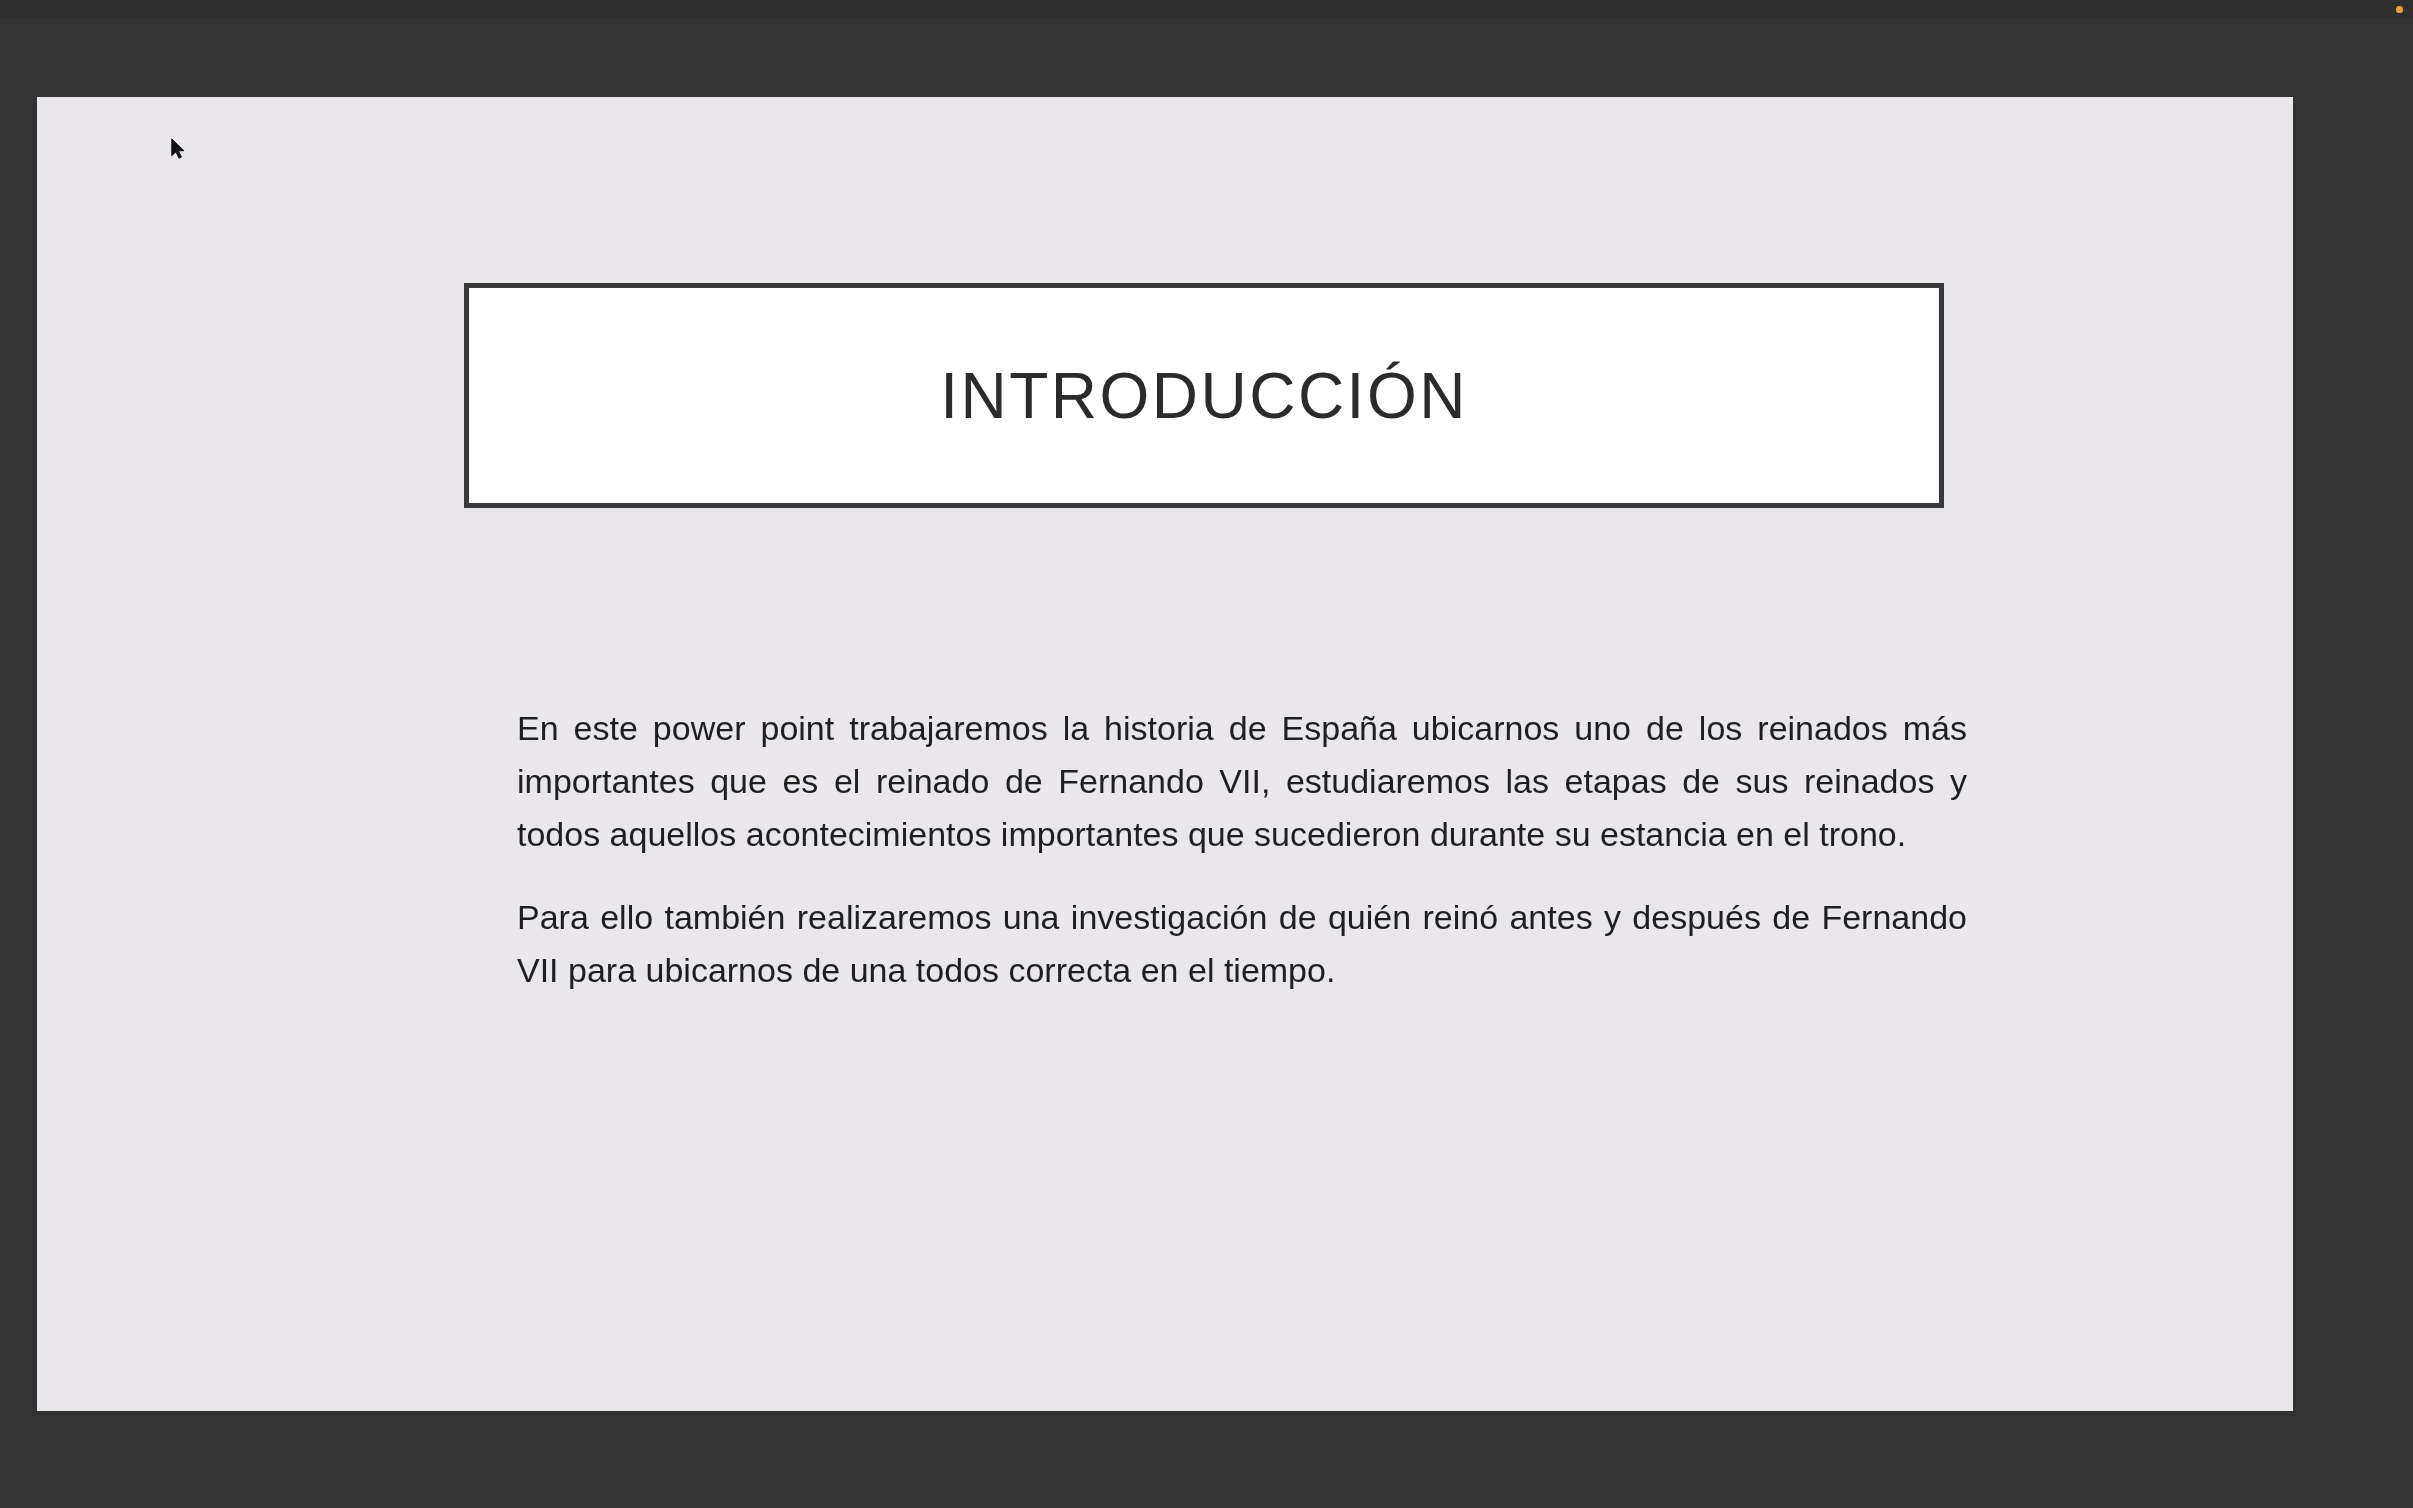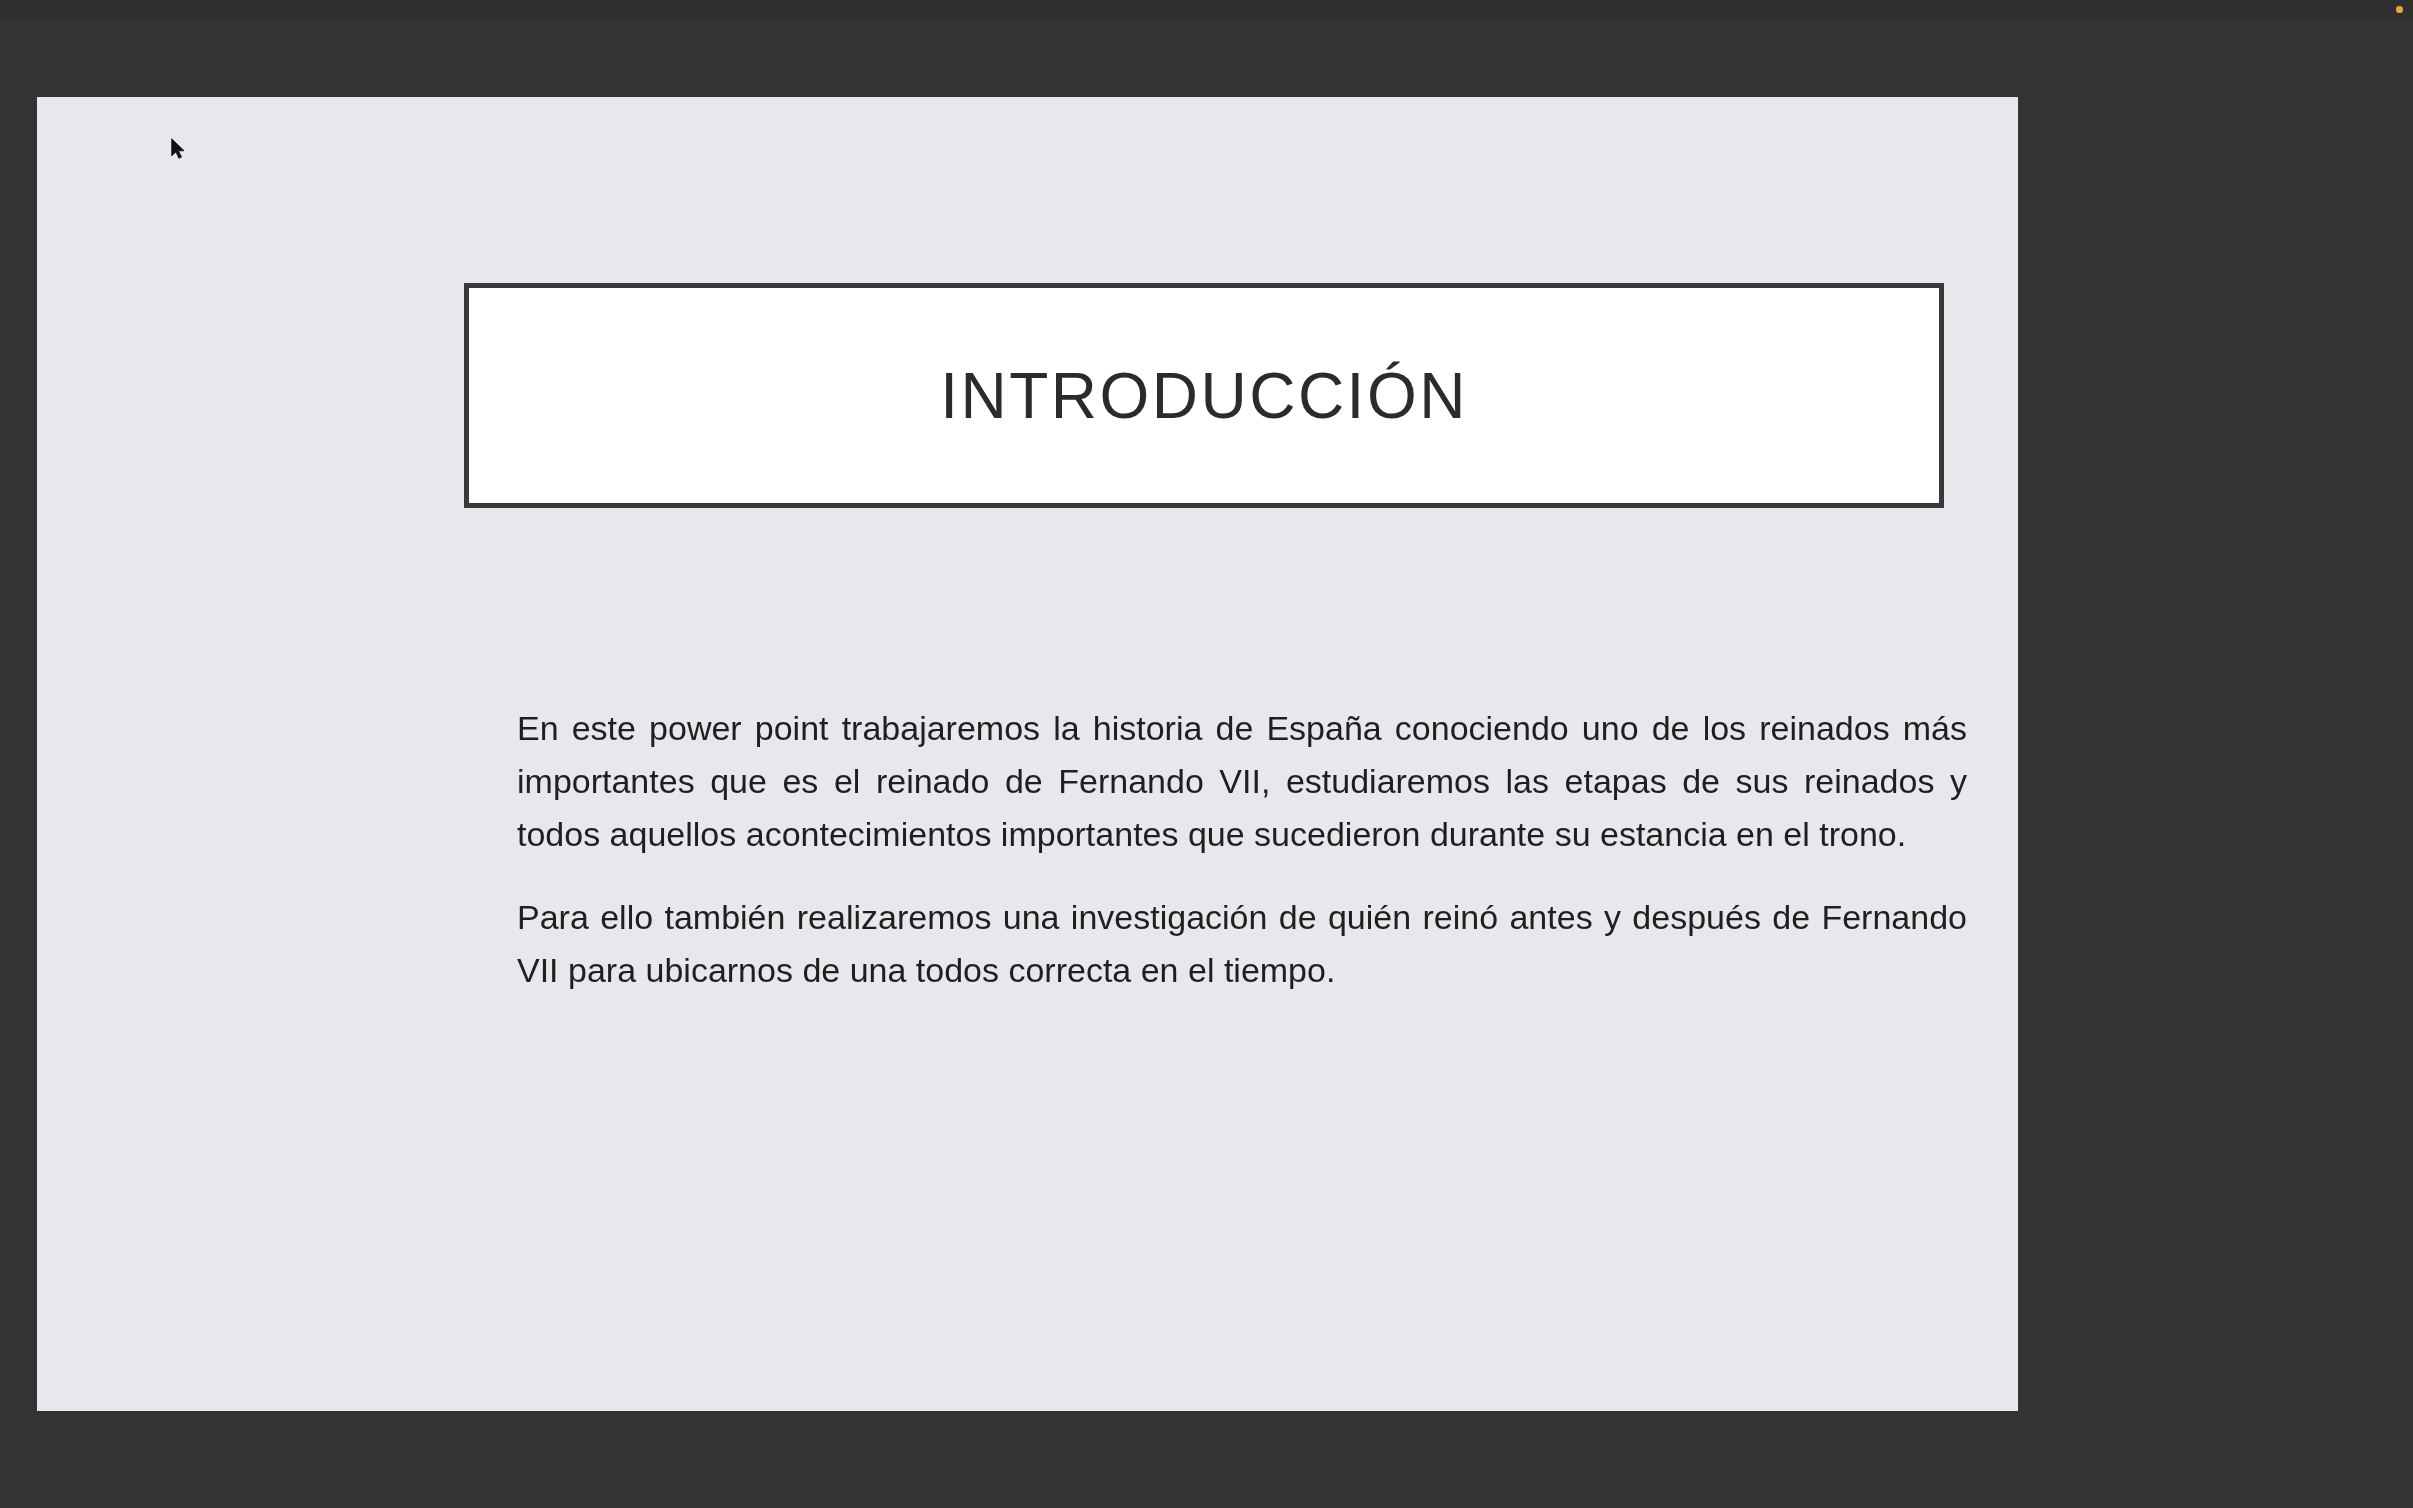--- a/index.html
+++ b/index.html
@@ -37,21 +37,21 @@
     height: 6.7px;
     border-radius: 50%;
     background: #e8a33d;
   }
 
   
   .slide-canvas {
     position: absolute;
     left: 37px;
     top: 97px;
-    width: 1981px;
+    width: 2256px;
     height: 1314px;
     background: #e9e6ec;
   }
 
   
   .title-box {
     position: absolute;
     left: 427px;
     top: 186px;
     width: 1480px;
@@ -113,21 +113,21 @@
     <span class="top-bar-dot"></span>
   </div>
 
   <div class="slide-canvas">
 
     <div class="title-box">
       <div class="title-text">INTRODUCCIÓN</div>
     </div>
 
     <div class="body-block">
-      <p class="body-paragraph">En este power point trabajaremos la historia de España conociendo uno de los reinados más importantes que es el reinado de Fernando VII, estudiaremos las etapas de sus reinados y todos aquellos  acontecimientos importantes que sucedieron durante su estancia en el trono.</p>
+      <p class="body-paragraph">En este power point trabajaremos la historia de España ubicarnos uno de los reinados más importantes que es el reinado de Fernando VII, estudiaremos las etapas de sus reinados y todos aquellos  acontecimientos importantes que sucedieron durante su estancia en el trono.</p>
       <p class="body-paragraph">Para ello también realizaremos una investigación de quién reinó antes y después de Fernando VII para ubicarnos de una todos correcta en el tiempo.</p>
     </div>
 
   </div>
 
   <svg class="cursor" viewBox="0 0 20 26">
     <path d="M2,1 L2,21 L7,16.5 L10.5,24 L13.5,22.6 L10,15.2 L16.5,15 Z" fill="#111111" stroke="#111111" stroke-width="1"></path>
   </svg>
 
 </div>

